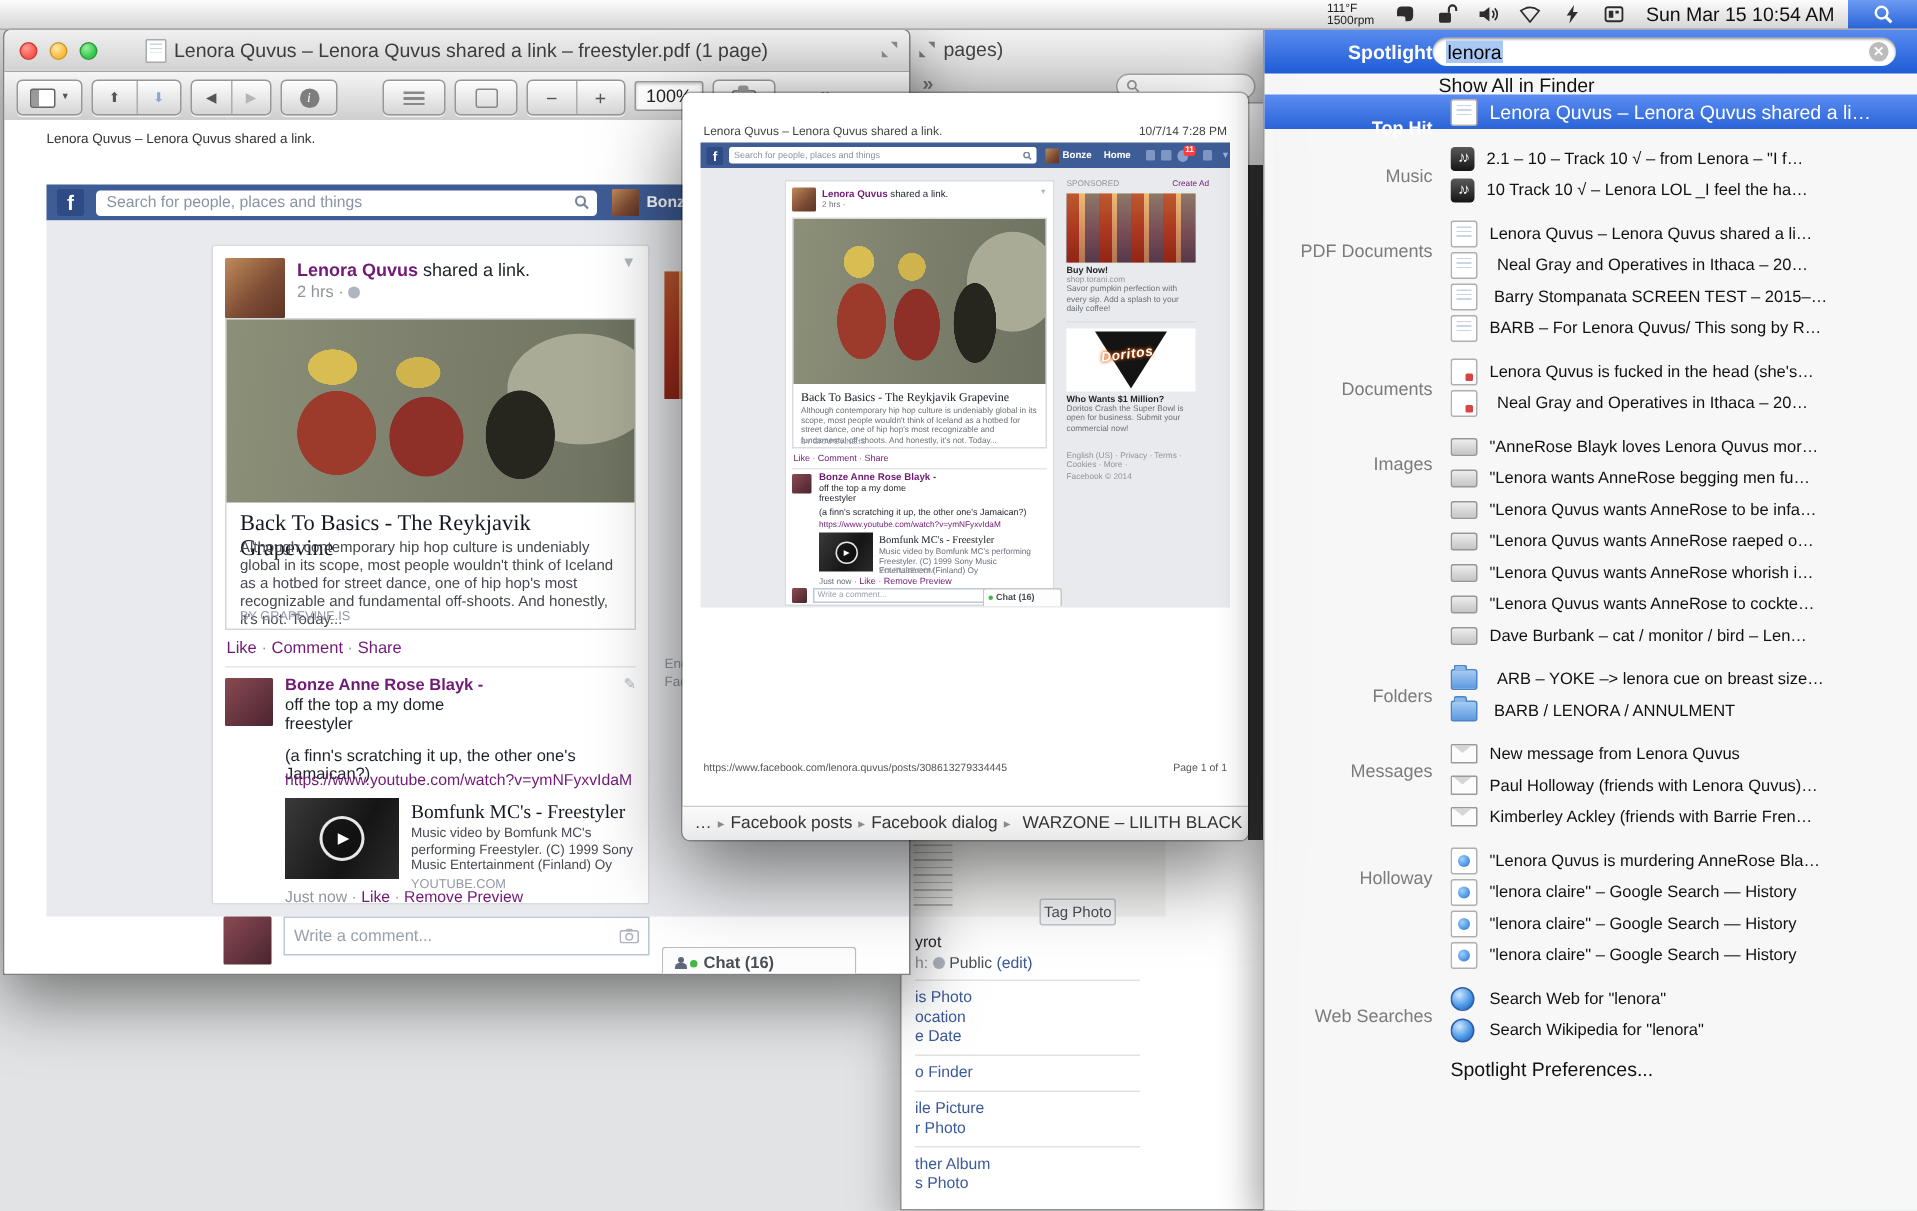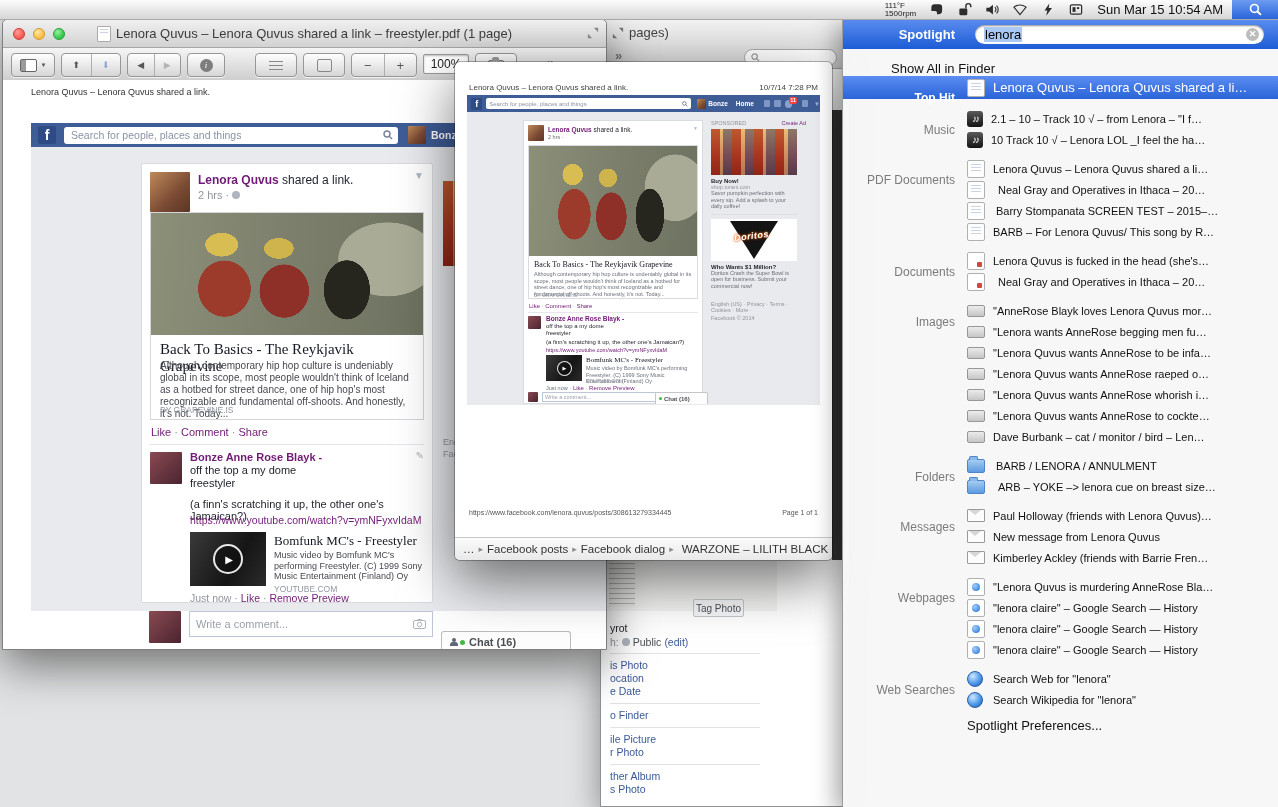--- a/index.html
+++ b/index.html
@@ -17,26 +17,26 @@
   .mb-clock{font-size:13px;color:#101010;margin:0 9px 0 7px;white-space:nowrap}
   .mb-spot{width:46px;height:19px;background:linear-gradient(#6c9bf2,#2a64d8);
     display:flex;align-items:center;justify-content:center}
 
   
   .spotlight{position:absolute;top:19px;right:0;width:435px;bottom:0;z-index:80;
     background:rgba(247,247,247,.98);border-left:1px solid #9a9a9a;
     box-shadow:-6px 6px 22px rgba(0,0,0,.35);font-size:13px;color:#111}
   .sp-header{height:30px;background:linear-gradient(#5b8df0,#1d5cd6);display:flex;align-items:center}
   .sp-title{width:112px;text-align:right;color:#fff;font-weight:bold;font-size:13px;flex:0 0 112px}
-  .sp-search{flex:1;margin:0 14px 0 20px;height:19px;background:#fff;border-radius:10px;
+  .sp-search{flex:1;margin:0 14px 0 0;height:19px;background:#fff;border-radius:10px;
     display:flex;align-items:center;padding:0 5px 0 9px;box-shadow:inset 0 1px 2px rgba(0,0,0,.45)}
   .sp-query{font-size:13px;background:#a9c9f4;padding:0 1px;color:#000}
   .sp-clear{margin-left:auto;width:13px;height:13px;border-radius:50%;background:#bcbcbc;color:#fff;
     font-size:9px;line-height:13px;text-align:center;font-weight:bold}
-  .sp-showall{height:27px;display:flex;align-items:flex-end;padding-left:48px}
+  .sp-showall{height:14px;display:flex;align-items:flex-start;padding-left:116px}
   .sp-tophit{height:23px;display:flex;align-items:center;position:relative;padding-left:124px;
     background:linear-gradient(#5b8df2,#2a64d8);color:#fff}
   .sp-tophit .sp-sec-label{color:#fff;font-weight:bold}
   .sp-sec{position:relative;padding-left:124px;margin-top:8px}
   .sp-sec-label{position:absolute;left:0;top:12px;width:112px;text-align:right;line-height:21px;
     font-size:12px;color:#7b7b7b}
   .sp-item{height:21px;display:flex;align-items:center;white-space:nowrap;overflow:hidden}
   .sp-item .txt{font-size:11px;white-space:nowrap}
   .sp-prefs{margin-top:5px;padding-left:124px;height:21px;display:flex;align-items:center}
   
@@ -591,46 +591,46 @@
     <div class="sp-item">
         <span class="ic ic-img"></span>
         <span class="txt">Dave Burbank – cat / monitor / bird – Len…</span>
       </div>
   </div>
 
   <div class="sp-sec">
     <span class="sp-sec-label">Folders</span>
     <div class="sp-item">
         <span class="ic ic-folder"></span>
+        <span class="txt" style="padding-left:5px">ARB – YOKE –&gt; lenora cue on breast size…</span>
+      </div>
+    <div class="sp-item">
+        <span class="ic ic-folder"></span>
         <span class="txt" style="padding-left:3px">BARB / LENORA / ANNULMENT</span>
-      </div>
-    <div class="sp-item">
-        <span class="ic ic-folder"></span>
-        <span class="txt" style="padding-left:5px">ARB – YOKE –&gt; lenora cue on breast size…</span>
       </div>
   </div>
 
   <div class="sp-sec">
     <span class="sp-sec-label">Messages</span>
     <div class="sp-item">
         <span class="ic ic-mail"></span>
+        <span class="txt">New message from Lenora Quvus</span>
+      </div>
+    <div class="sp-item">
+        <span class="ic ic-mail"></span>
         <span class="txt">Paul Holloway (friends with Lenora Quvus)…</span>
-      </div>
-    <div class="sp-item">
-        <span class="ic ic-mail"></span>
-        <span class="txt">New message from Lenora Quvus</span>
       </div>
     <div class="sp-item">
         <span class="ic ic-mail"></span>
         <span class="txt">Kimberley Ackley (friends with Barrie Fren…</span>
       </div>
   </div>
 
   <div class="sp-sec">
-    <span class="sp-sec-label">Webpages</span>
+    <span class="sp-sec-label">Holloway</span>
     <div class="sp-item">
         <span class="ic ic-webpage"></span>
         <span class="txt">"Lenora Quvus is murdering AnneRose Bla…</span>
       </div>
     <div class="sp-item">
         <span class="ic ic-webpage"></span>
         <span class="txt">"lenora claire" – Google Search — History</span>
       </div>
     <div class="sp-item">
         <span class="ic ic-webpage"></span>

